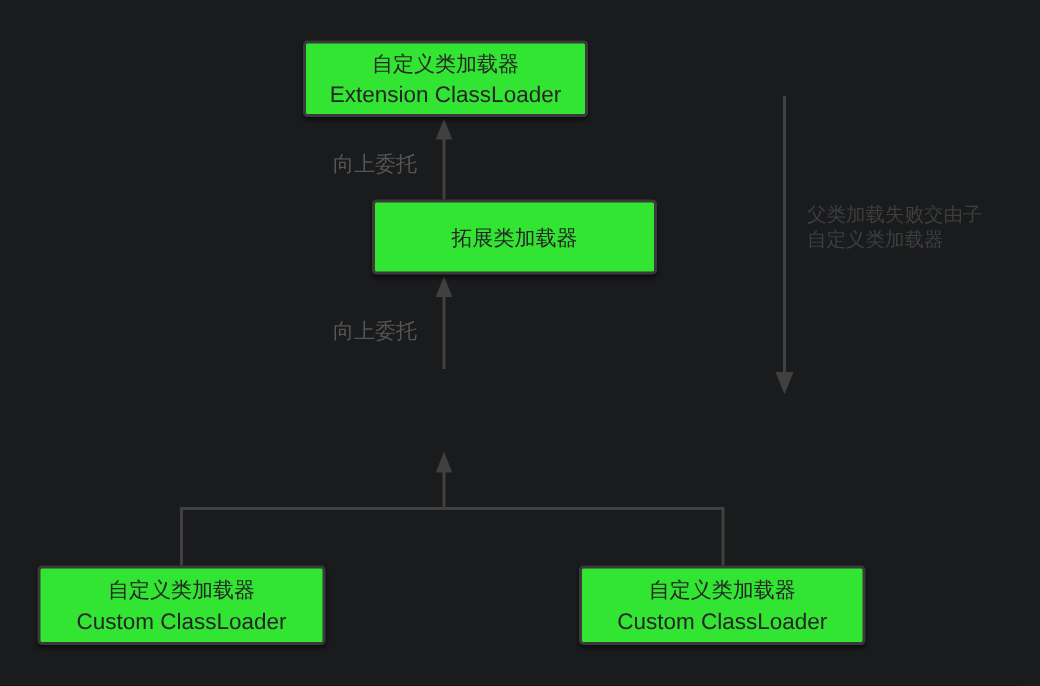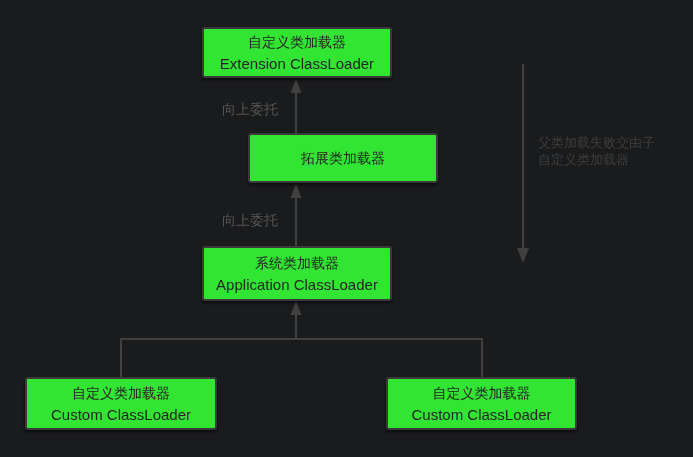--- a/index.html
+++ b/index.html
@@ -107,24 +107,20 @@
 
   <div class="node node-bootstrap">
     <div class="zh">自定义类加载器</div>
     <div class="en">Extension ClassLoader</div>
   </div>
 
   <div class="node node-extension">
     <div class="zh">拓展类加载器</div>
   </div>
 
-  <div class="node node-application">
-    <div class="zh">系统类加载器</div>
-    <div class="en">Application ClassLoader</div>
-  </div>
 
   <div class="node node-custom-left">
     <div class="zh">自定义类加载器</div>
     <div class="en">Custom ClassLoader</div>
   </div>
 
   <div class="node node-custom-right">
     <div class="zh">自定义类加载器</div>
     <div class="en">Custom ClassLoader</div>
   </div>

